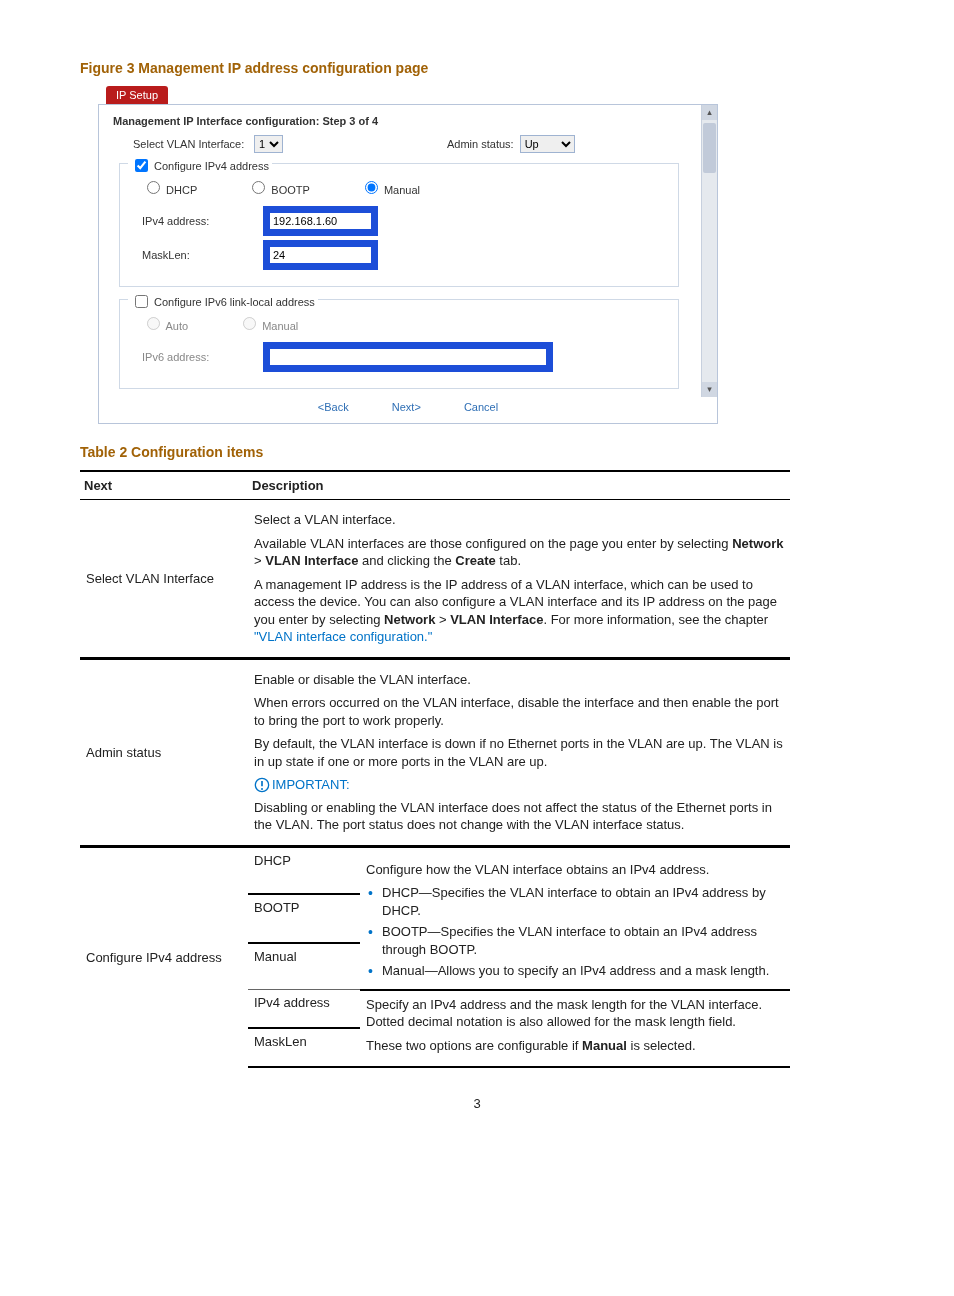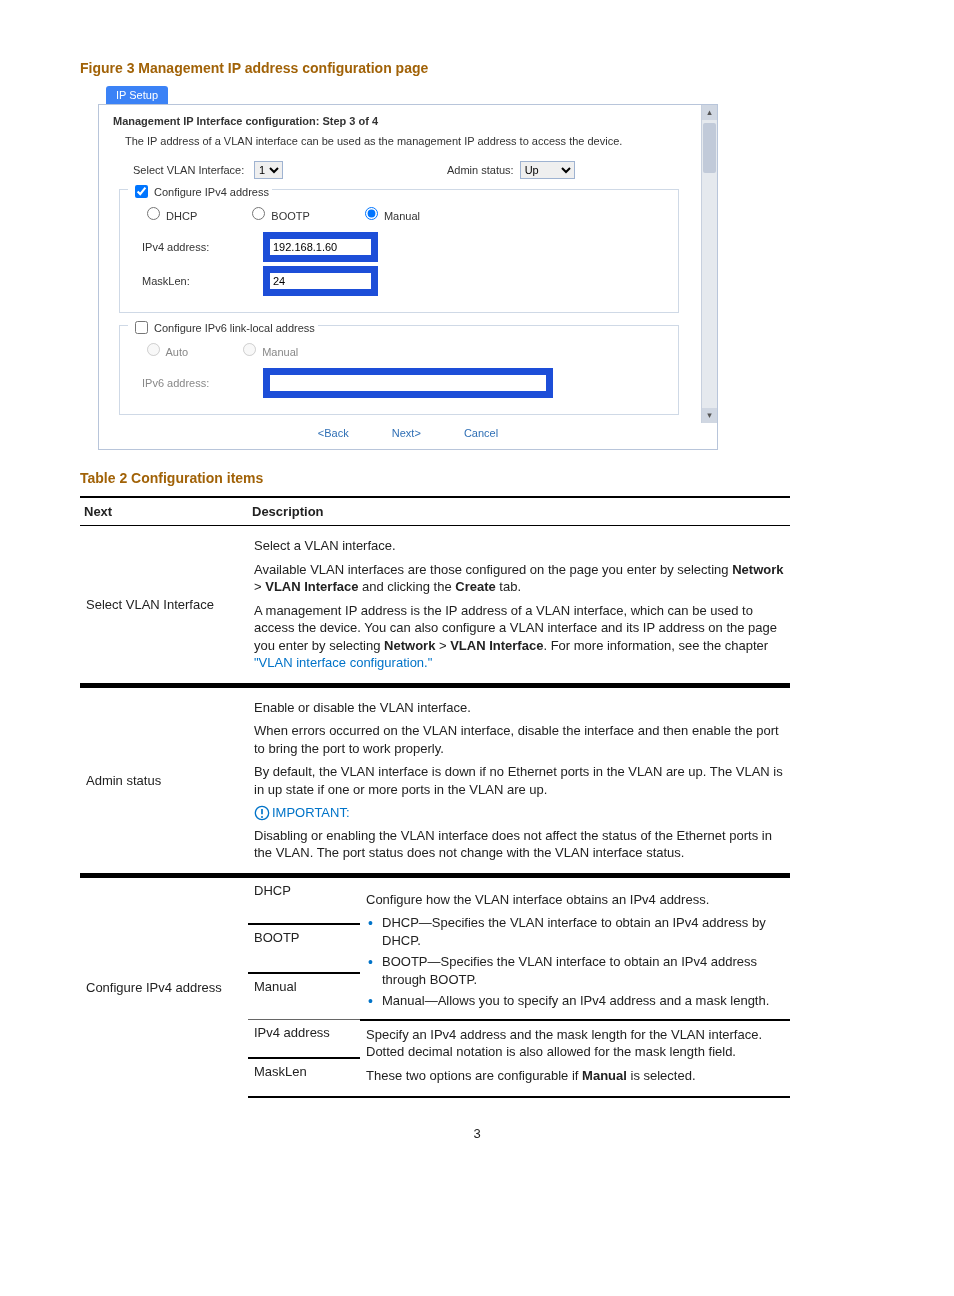--- a/index.html
+++ b/index.html
@@ -18,21 +18,21 @@
   }
 
   
   .screenshot-wrap {
     margin: 5px 0 20px 18px;
     width: 620px;
     position: relative;
   }
   .tab {
     display: inline-block;
-    background: #3b82f6;
+    background: #b91c1c;
     color: #fff;
     font-size: 11px;
     padding: 3px 10px;
     border-radius: 3px 3px 0 0;
     margin-left: 8px;
   }
   .panel {
     border: 1px solid #b8c5da;
     background: #fff;
     font-size: 11px;
@@ -149,21 +149,21 @@
   table.cfg > thead > tr > th {
     text-align: left;
     font-weight: bold;
     padding: 6px 4px;
     border-top: 2px solid #000;
     border-bottom: 1.5px solid #000;
   }
   table.cfg td {
     vertical-align: top;
     padding: 5px 6px;
-    border-bottom: 5px solid #000000;
+    border-bottom: 3px solid #000000;
   }
   table.cfg tbody tr:last-child td {
     border-bottom: 2px solid #000;
   }
   table.cfg td p {
     margin: 6px 0;
     line-height: 1.35;
   }
   .inner-table {
     border-collapse: collapse;
@@ -228,21 +228,20 @@
 <div class="screenshot-wrap">
   <div class="tab">IP Setup</div>
   <div class="panel">
     <div class="scrollbar">
       <div class="scroll-btn">▴</div>
       <div class="scroll-thumb"></div>
       <div class="scroll-btn" style="position:absolute;bottom:0;left:0;right:0">▾</div>
     </div>
     <div class="panel-inner">
       <div class="panel-title">Management IP Interface configuration:  Step 3 of 4</div>
-      <div class="panel-desc">The IP address of a VLAN interface can be used as the management IP address to access the device.</div>
 
       <div class="row" style="margin-left:20px; gap:44px;">
         <span style="display:flex;align-items:center;gap:6px;">
           <label>Select VLAN Interface:</label>
           <select>
             <option>1</option>
           </select>
         </span>
         <span style="display:flex;align-items:center;gap:6px; margin-left:120px;">
           <label style="min-width:auto">Admin status:</label>

